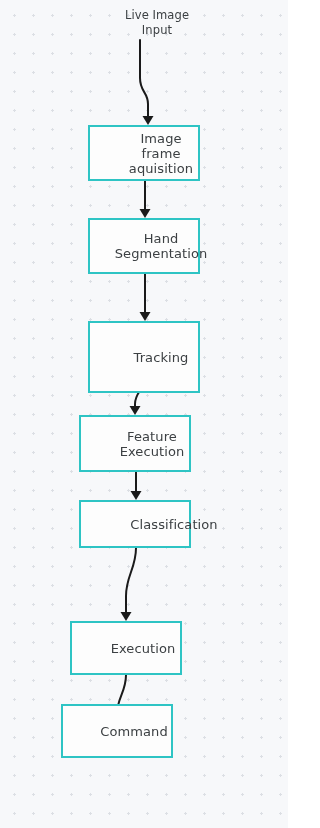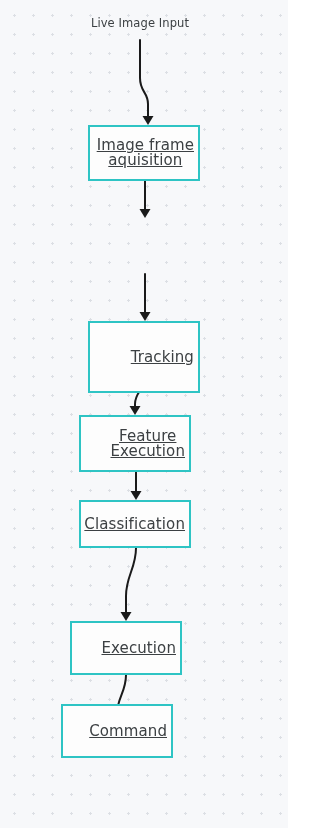--- a/index.html
+++ b/index.html
@@ -25,34 +25,34 @@
     top: 0;
     width: 288px;
     height: 828px;
     pointer-events: none;
   }
   .node {
     position: absolute;
     box-sizing: border-box;
     display: flex;
     align-items: center;
-    justify-content: flex-end;
+    justify-content: center;
     text-align: center;
     background: #fdfdfd;
     border: 2px solid #2ec4c4;
     color: #3c4043;
-    font-size: 15px;
+    font-size: 13px;
     line-height: 15px;
     letter-spacing: 0.1px;
-    text-decoration: underline;
   }
   .node-label {
     display: block;
     white-space: pre-line;
     padding: 0 4px;
+    margin-left: 34px;
   }
   .plain-text {
     position: absolute;
     box-sizing: border-box;
     display: flex;
     align-items: center;
     justify-content: center;
     text-align: center;
     color: #3c4043;
     font-size: 11.5px;
@@ -100,20 +100,24 @@
 
   <div class="plain-text" style="left:86px; top:12px; width:108px; height:22px;">
     <span class="node-label">Live Image Input</span>
   </div>
 
   <div class="node" style="left:88px; top:125px; width:112px; height:56px;">
     <span class="node-label">Image frame
 aquisition</span>
   </div>
 
+  <div class="node" style="left:88px; top:218px; width:112px; height:56px;">
+    <span class="node-label">Hand
+Segmentation</span>
+  </div>
 
   <div class="node" style="left:88px; top:321px; width:112px; height:72px;">
     <span class="node-label">Tracking</span>
   </div>
 
   <div class="node" style="left:79px; top:415px; width:112px; height:57px;">
     <span class="node-label">Feature
 Execution</span>
   </div>
 

